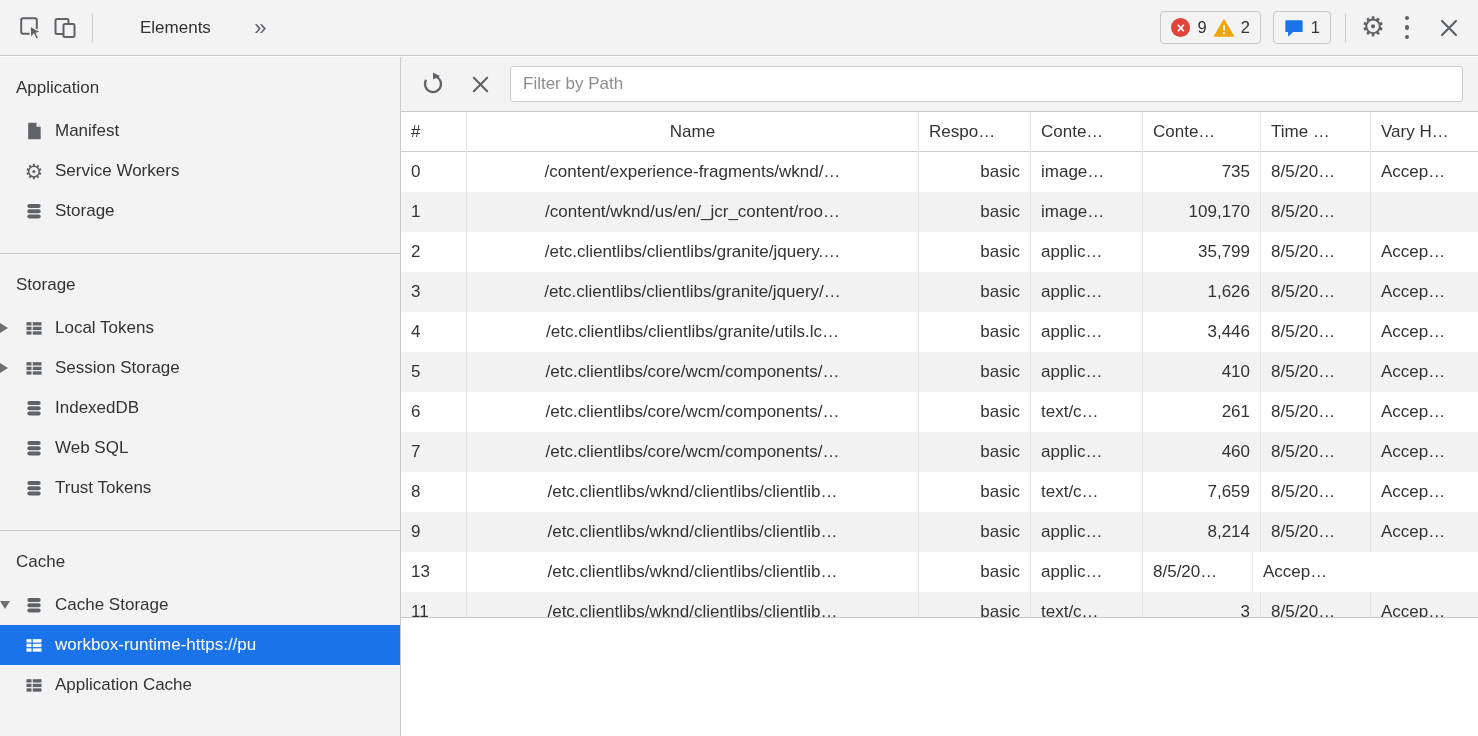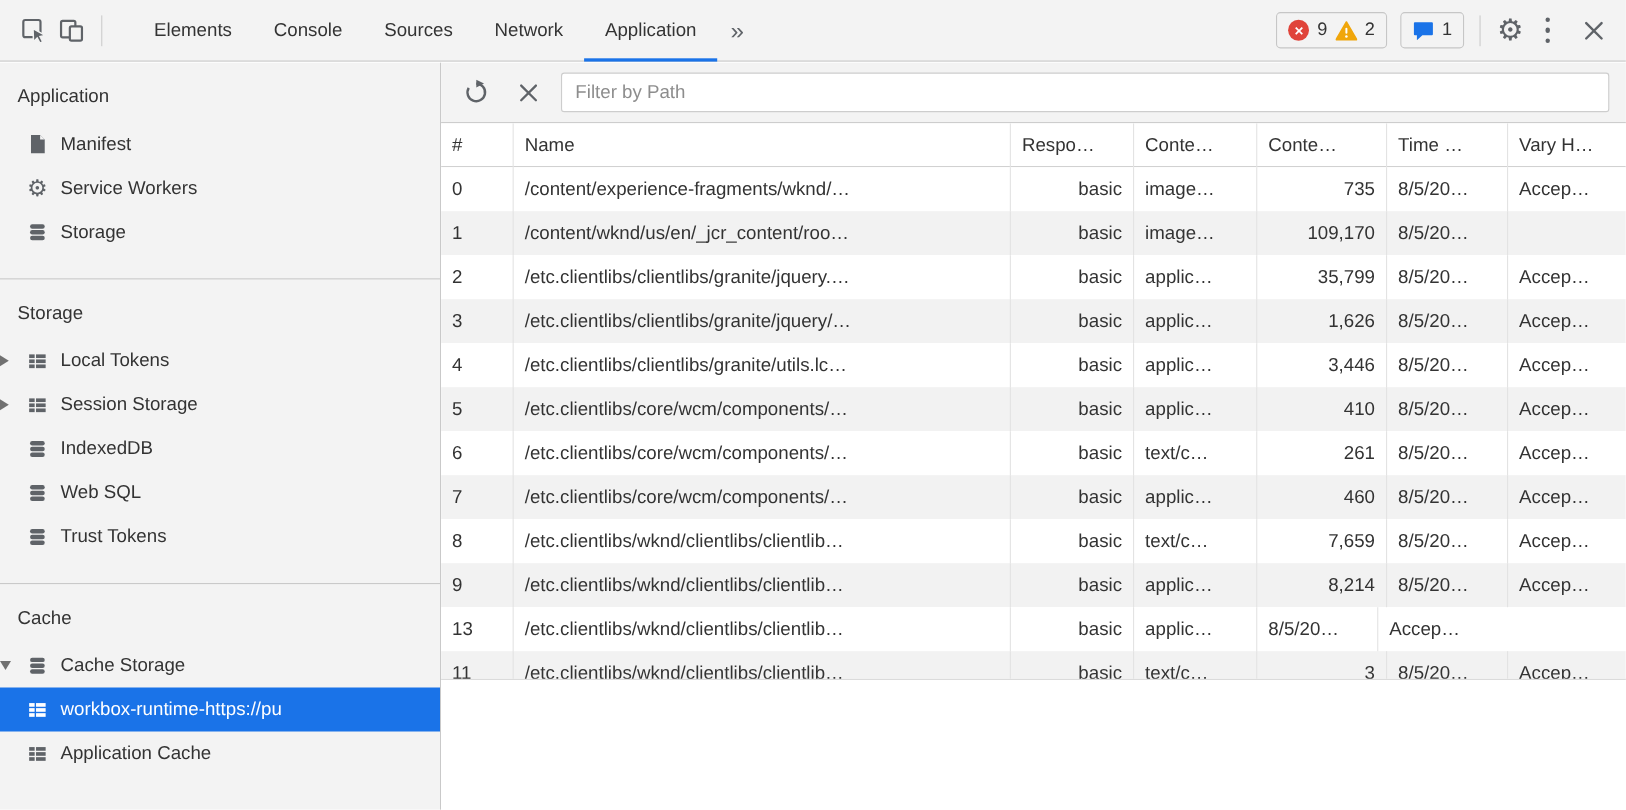--- a/index.html
+++ b/index.html
@@ -7,21 +7,21 @@
   html,body{width:1478px;height:736px;overflow:hidden;}
   body{font-family:"Liberation Sans","DejaVu Sans",sans-serif;color:#333;background:#fff;font-size:17px;}
   .devtools{position:absolute;inset:0;}
 
   
   .top-toolbar{position:absolute;top:0;left:0;width:100%;height:56px;background:#f3f3f3;
     border-bottom:1px solid #c9c9c9;display:flex;align-items:center;padding:0 12px 0 14px;}
   .icon-btn{width:34px;height:34px;display:flex;align-items:center;justify-content:center;
     color:#5f6368;flex:none;}
   .tool-divider{width:1px;height:28px;background:#ccc;margin:0 10px;flex:none;}
-  .tabs{display:flex;height:56px;margin-left:18px;}
+  .tabs{display:flex;height:56px;margin-left:18px;flex-direction:column;}
   .tab{padding:0 19px;line-height:55px;font-size:17px;color:#333;position:relative;white-space:nowrap;}
   .tab.active::after{content:"";position:absolute;left:0;right:0;bottom:0;height:3px;background:#1a73e8;}
   .more-tabs{line-height:55px;font-size:22px;color:#5f6368;padding:0 12px;}
   .badges{margin-left:auto;display:flex;align-items:center;}
   .badge-group{display:flex;align-items:center;gap:7px;border:1px solid #c6c6c6;border-radius:4px;
     height:33px;padding:0 10px;margin-left:12px;background:transparent;}
   .err-circle{width:19px;height:19px;border-radius:50%;background:#e0443a;color:#fff;font-size:14px;
     font-weight:bold;display:flex;align-items:center;justify-content:center;line-height:1;}
   .badge-count{font-size:16.5px;color:#333;}
   .dots{display:flex;flex-direction:column;align-items:center;justify-content:center;}
@@ -55,21 +55,21 @@
     font:inherit;font-size:17px;padding:0 12px;color:#333;outline:none;}
   .filter-input::placeholder{color:#8d8d8d;}
   .grid{height:506px;flex:none;overflow:hidden;border-bottom:1px solid #c9c9c9;}
   .grid-header{display:flex;height:40px;border-bottom:1px solid #ccc;background:#fff;}
   .hcell,.cell{line-height:39px;padding:0 10px;border-right:1px solid #e3e3e3;overflow:hidden;
     white-space:nowrap;flex:none;font-size:17px;color:#333;}
   .hcell{height:40px;}
   .grow{display:flex;height:40px;background:#fff;}
   .grow:nth-child(even){background:#f2f2f2;}
   .c0{width:66px;}
-  .c1{width:452px;}
+  .c1{width:452px;text-align:center;}
   .c2{width:112px;}
   .c3{width:112px;}
   .c4{width:118px;}
   .c5{width:110px;}
   .c6{flex:1;border-right:none;}
   .cell.c2,.cell.c4{text-align:right;}
   .preview{flex:1;background:#fff;}
 </style>
 </head>
 <body>

